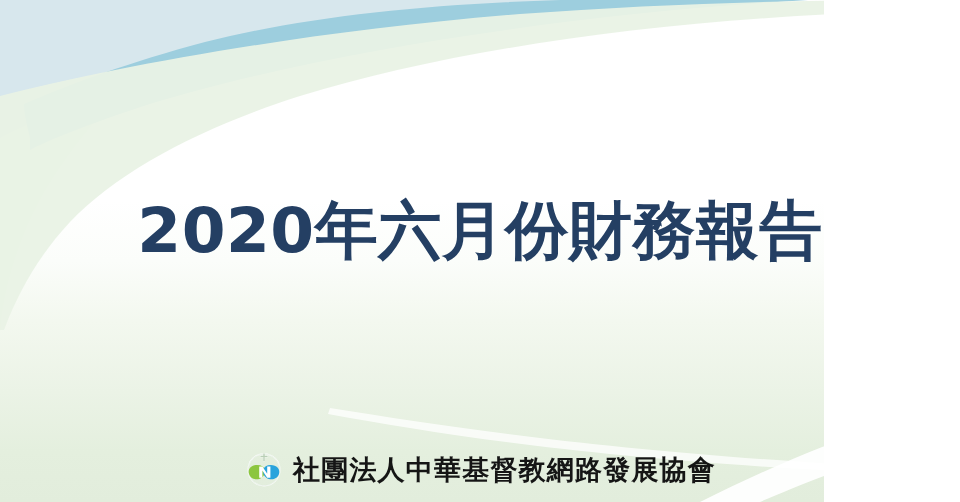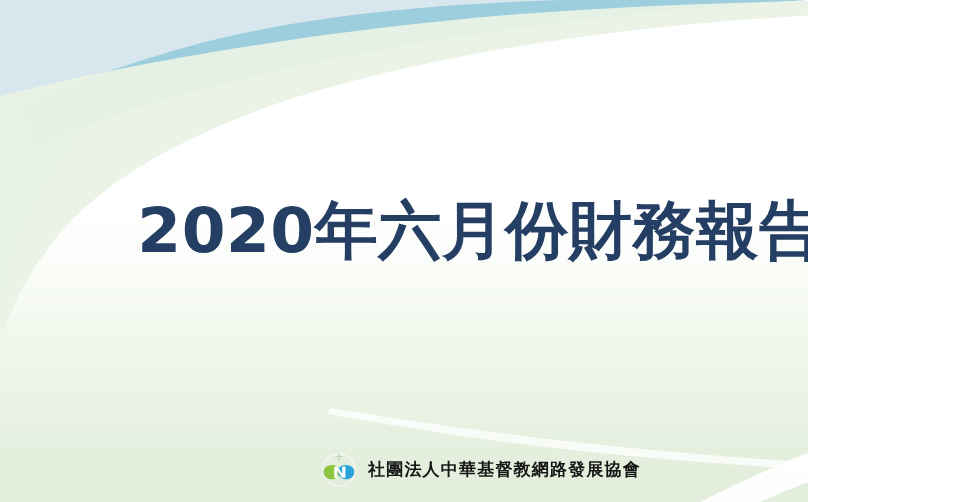--- a/index.html
+++ b/index.html
@@ -15,20 +15,21 @@
     overflow: hidden;
     font-family: "Liberation Sans", "DejaVu Sans", sans-serif;
     background: linear-gradient(to bottom,
         #ffffff 0%,
         #ffffff 40%,
         #fbfdfa 52%,
         #f3f8ef 64%,
         #ebf3e6 78%,
         #e4efde 90%,
         #e2eddc 100%);
+    padding-left: 16px;
   }
 
   
   .bg-layer {
     position: absolute;
     inset: 0;
     width: 960px;
     height: 502px;
     pointer-events: none;
   }
@@ -67,21 +68,21 @@
   }
 
   #footer-logo {
     width: 40px;
     height: 40px;
     flex: 0 0 auto;
     display: block;
   }
 
   #footer-text {
-    font-size: 17px;
+    font-size: 27px;
     font-weight: 700;
     letter-spacing: 1.2px;
     color: #151515;
     font-family: "DejaVu Sans", "Liberation Sans", sans-serif;
     white-space: nowrap;
     line-height: 1;
   }
 </style>
 </head>
 <body>

